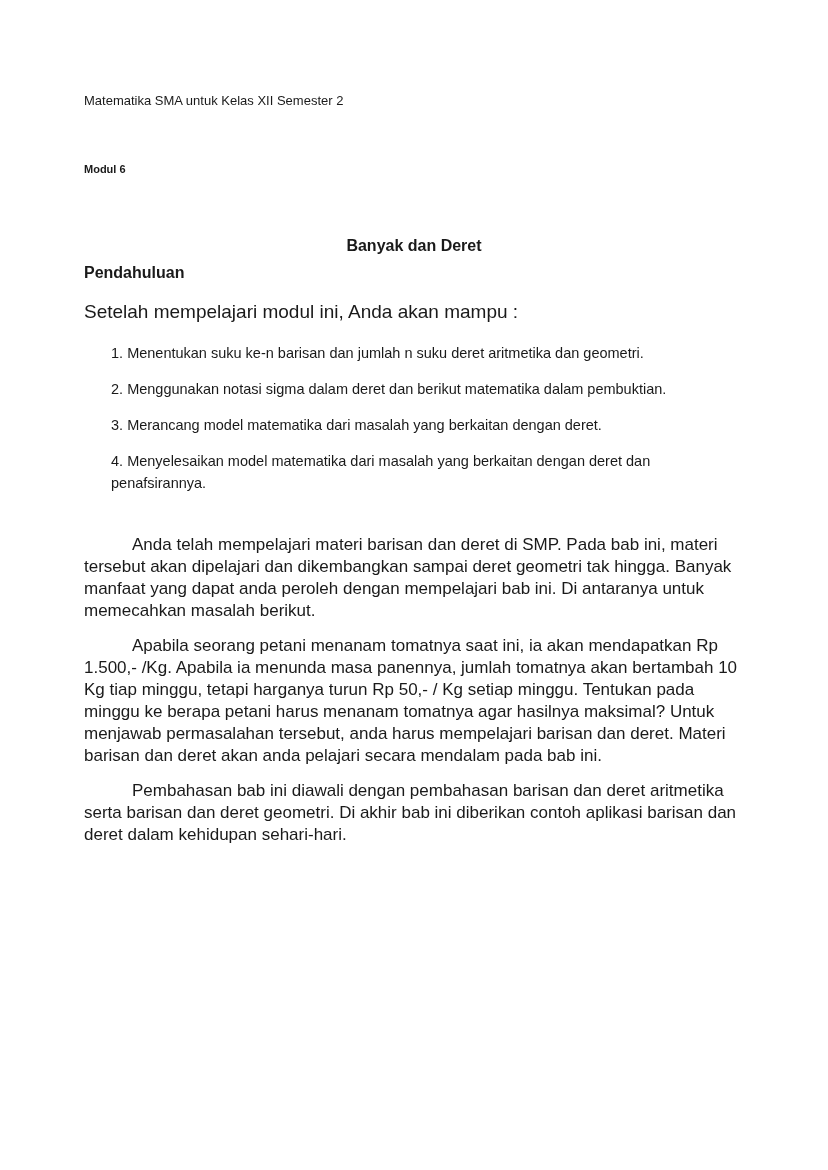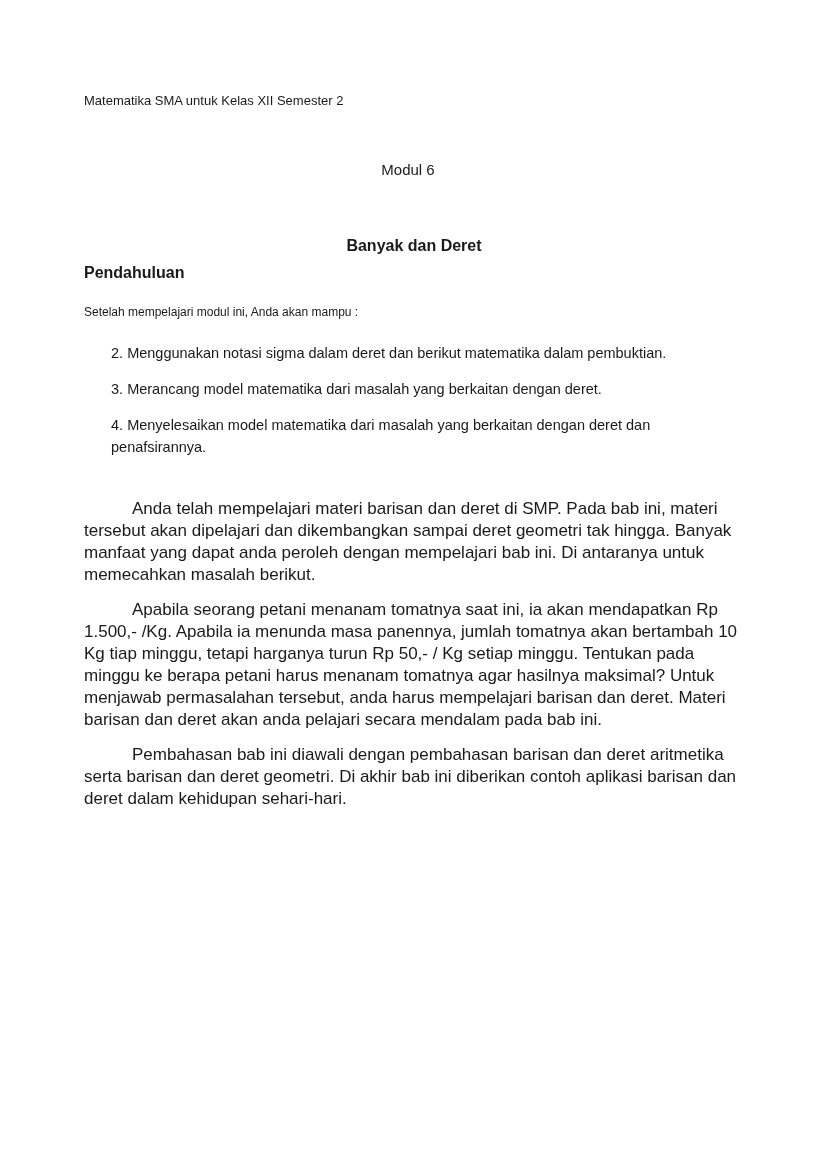--- a/index.html
+++ b/index.html
@@ -17,41 +17,41 @@
     box-sizing: border-box;
     padding: 93px 84px 0 84px;
     overflow: hidden;
   }
   .doc-header {
     font-size: 13px;
     line-height: 15px;
     margin: 0;
   }
   .module-label {
-    text-align: center;
-    font-weight: normal;
-    font-size: 15px;
+    text-align: left;
+    font-weight: bold;
+    font-size: 11px;
     line-height: 19px;
     margin: 52px 12px 0 0;
   }
   .doc-title {
     text-align: center;
     font-weight: bold;
     font-size: 16px;
     line-height: 20px;
     margin: 57px 0 0 0;
   }
   .section-heading {
     font-weight: bold;
     font-size: 16px;
     line-height: 22px;
     margin: 6px 0 0 0;
   }
   .intro-line {
-    font-size: 12px;
+    font-size: 19px;
     line-height: 22px;
     margin: 17px 0 0 0;
   }
   .objectives {
     margin: 19px 0 0 0;
     padding: 0 0 0 27px;
     list-style: none;
   }
   .objective-item {
     font-size: 14.5px;
@@ -79,20 +79,24 @@
   <p class="module-label">Modul 6</p>
 
   <h1 class="doc-title">Banyak dan Deret</h1>
 
   <h2 class="section-heading">Pendahuluan</h2>
 
   <p class="intro-line">Setelah mempelajari modul ini, Anda akan mampu :</p>
 
   <ul class="objectives">
     <li class="objective-item">
+      <span>1.</span>
+      <span>Menentukan suku ke-n barisan dan jumlah n suku deret aritmetika dan geometri.</span>
+    </li>
+    <li class="objective-item">
       <span>2.</span>
       <span>Menggunakan notasi sigma dalam deret dan berikut matematika dalam pembuktian.</span>
     </li>
     <li class="objective-item">
       <span>3.</span>
       <span>Merancang model matematika dari masalah yang berkaitan dengan deret.</span>
     </li>
     <li class="objective-item">
       <span>4.</span>
       <span>Menyelesaikan model matematika dari masalah yang berkaitan dengan deret dan penafsirannya.</span>

